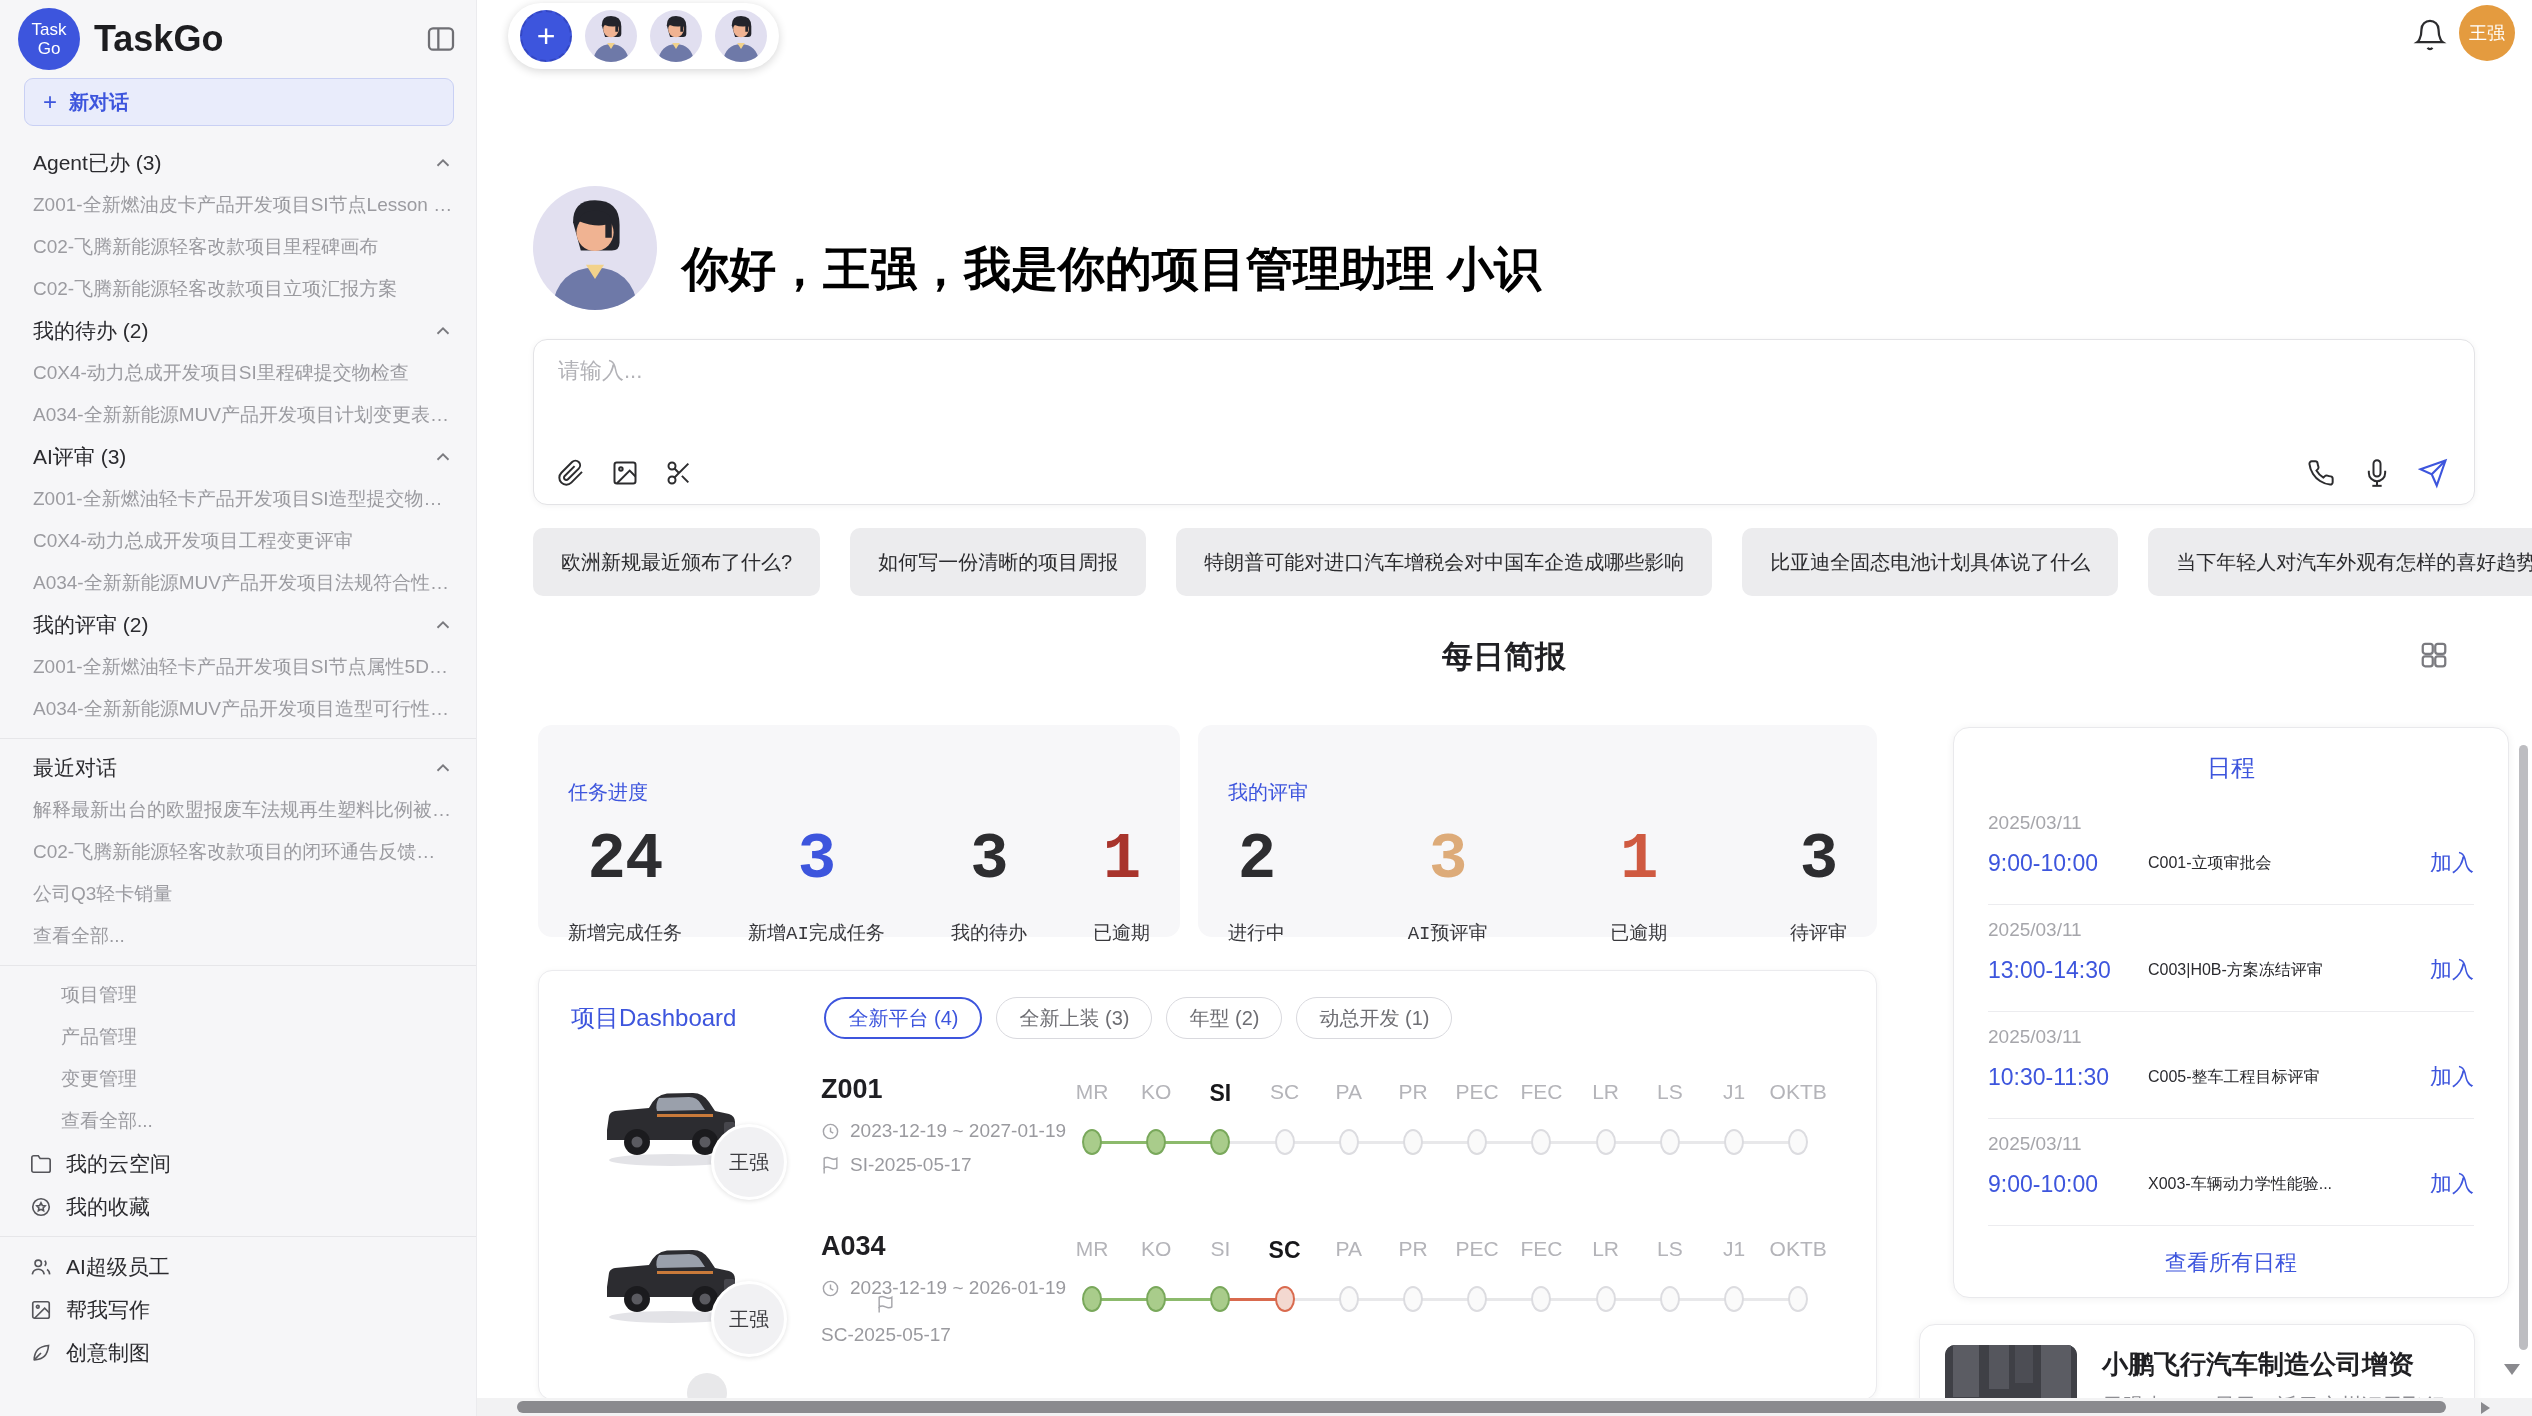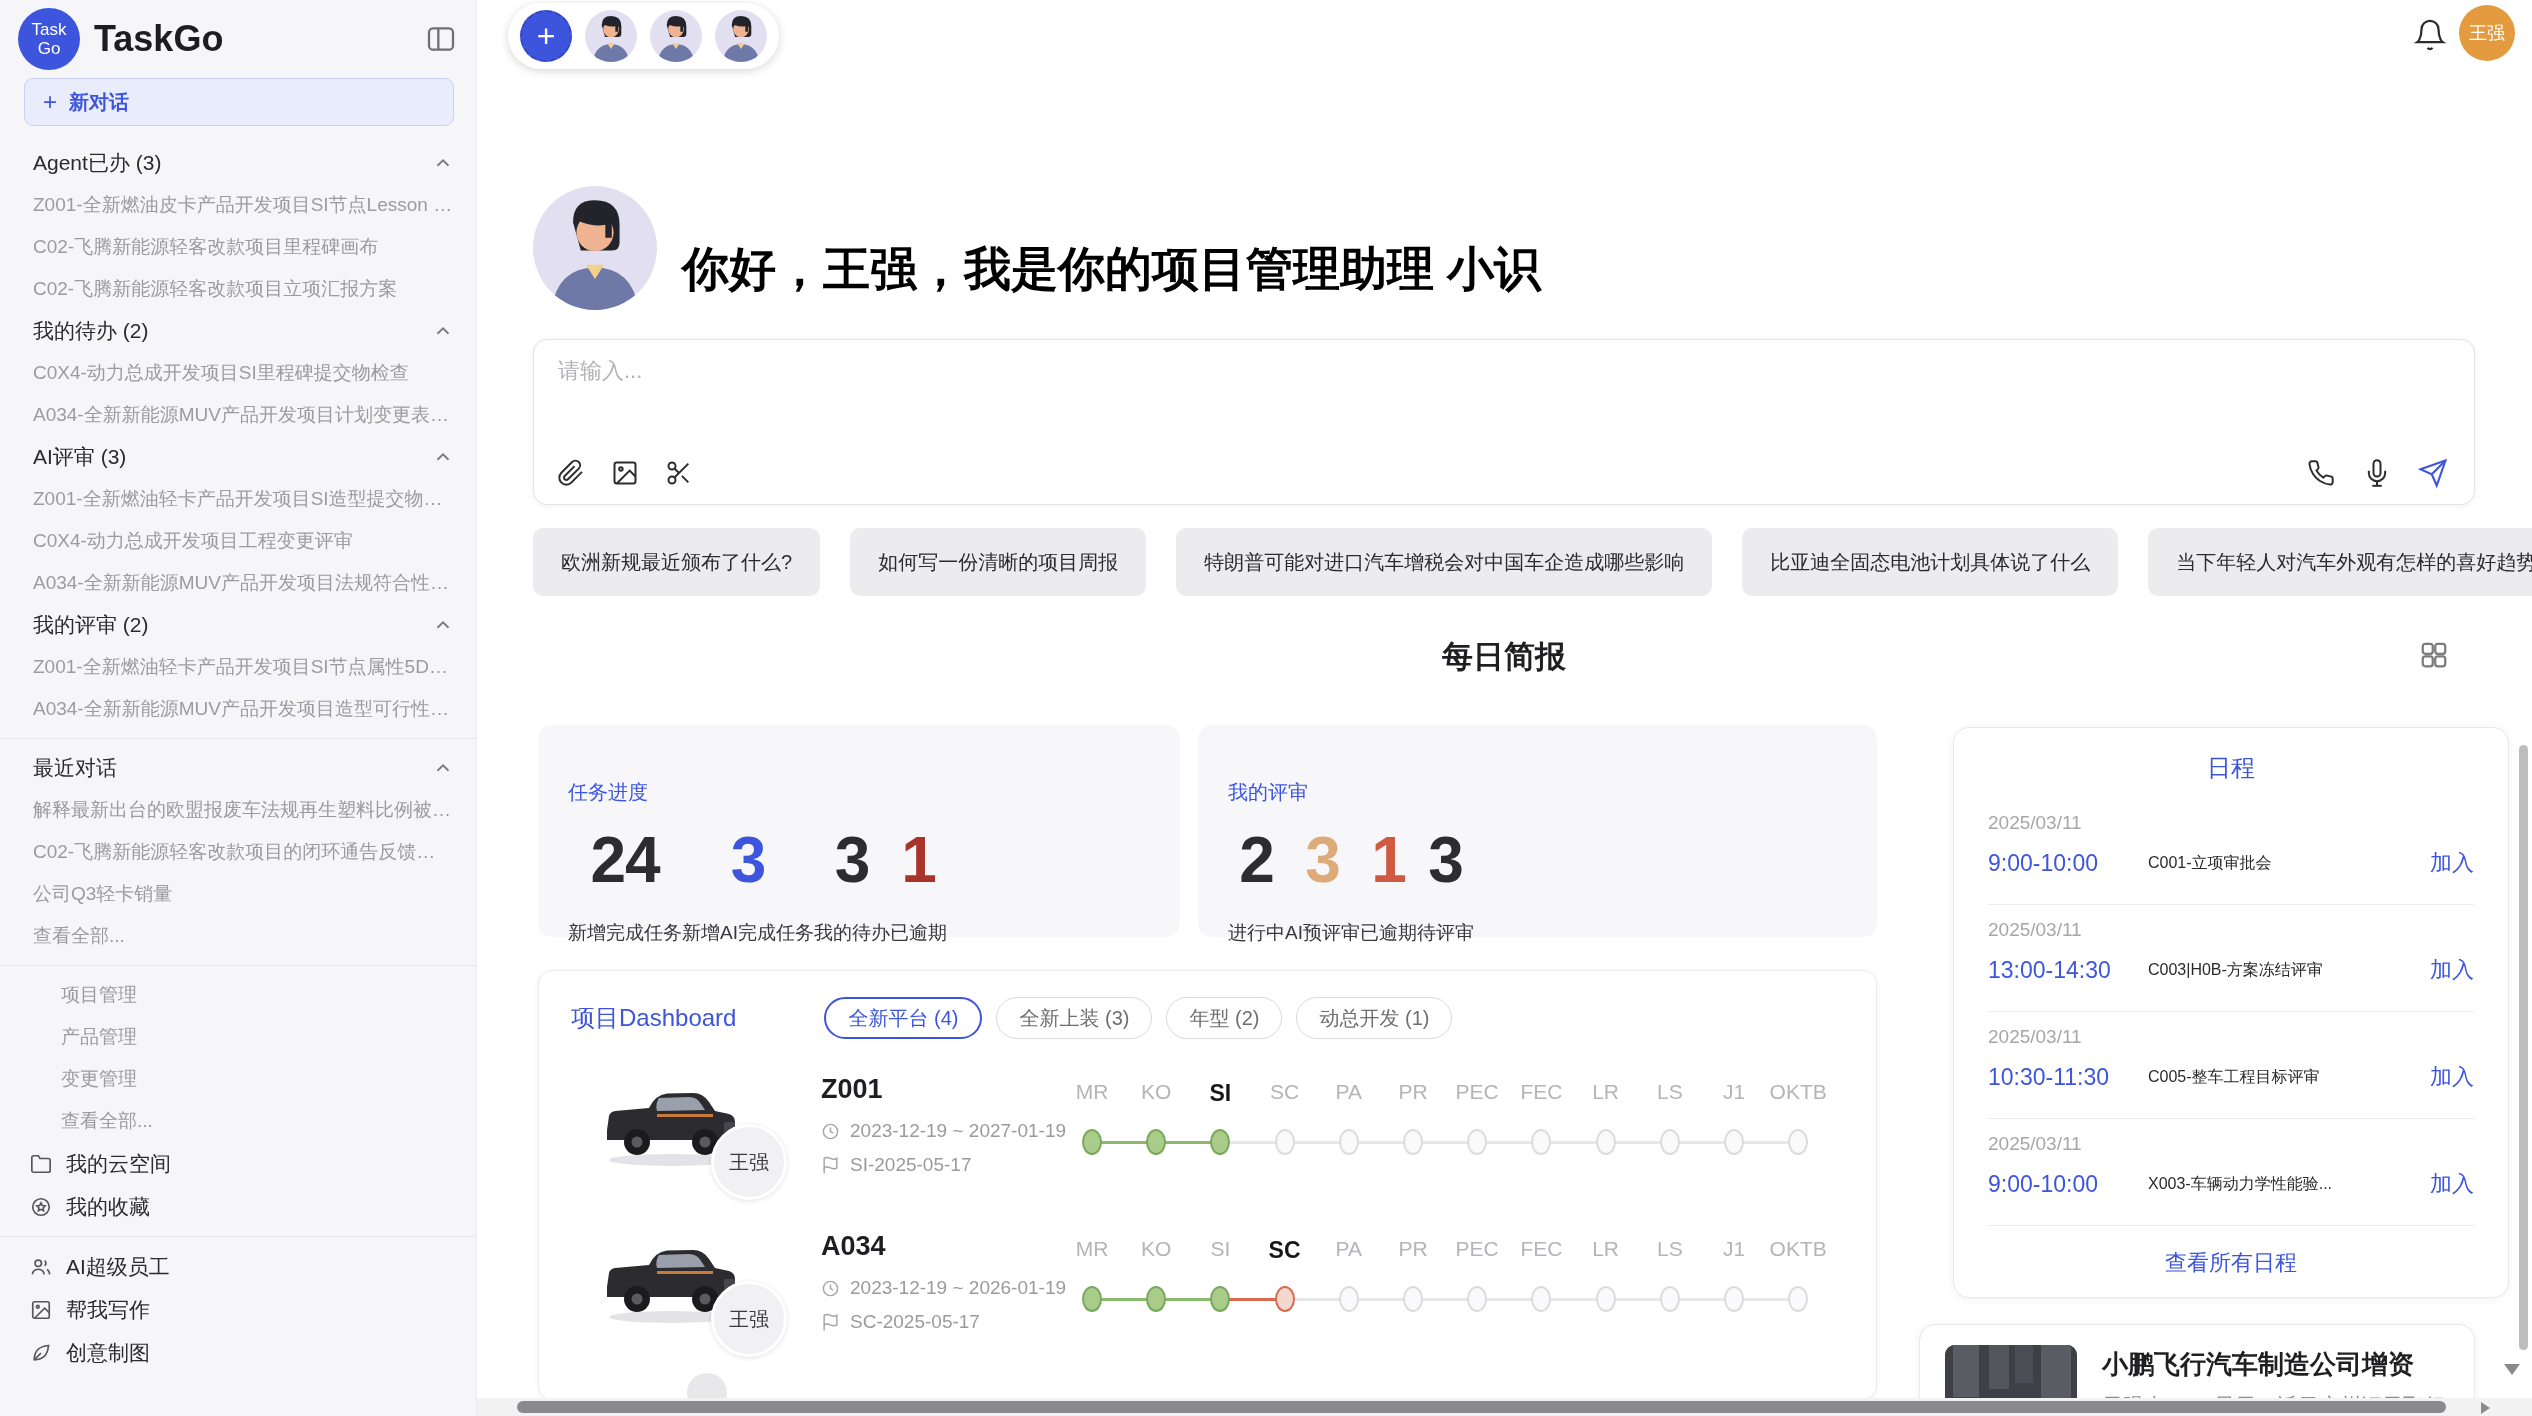--- a/index.html
+++ b/index.html
@@ -63,21 +63,21 @@
     display:flex; align-items:center; padding:0 28px; white-space:nowrap; cursor:pointer; }
 
   .brief-title { position:absolute; left:56px; top:636px; width:1942px; text-align:center;
     font-size:31px; font-weight:700; color:#1f1f23; }
   .brief-grid-icon { position:absolute; left:1942px; top:640px; width:30px; height:30px; cursor:pointer; }
 
   .stats-row { position:absolute; left:61px; top:725px; width:1339px; display:flex; gap:18px; }
   .stat-card { background:#f7f7f9; border-radius:14px; height:212px; padding:22px 30px; }
   .stat-card.c1 { width:642px; } .stat-card.c2 { width:679px; }
   .stat-card .sc-title { font-size:20px; color:#3d55dd;margin-top:32px; }
-  .stat-items { display:flex; justify-content:flex-start; margin-top:22px; }
+  .stat-items { display:flex; justify-content:space-between; margin-top:22px;font-family:Liberation Mono, monospace; }
   .stat-cell { text-align:center; }
   .stat-value { font-size:64px; font-weight:600; line-height:1; letter-spacing:-1px; }
   .stat-label { margin-top:28px; font-size:19px; color:#38383c; }
 
   .dash-card { position:absolute; left:61px; top:970px; width:1339px; height:430px;
     border:1px solid #ebebee; border-radius:14px; background:#fff; box-shadow:0 1px 6px rgba(0,0,0,.05); overflow:hidden; }
   .dash-head { display:flex; align-items:center; padding:26px 0 0 32px; }
   .dash-title { font-size:24px; color:#3d55dd; }
   .dash-pills { display:flex; gap:14px; margin-left:88px; }
   .pill { height:42px; border-radius:21px; display:flex; align-items:center; padding:0 22px;
@@ -516,21 +516,21 @@
             <div class="proj-code">A034</div>
             <div class="proj-meta" style="top: 54px; text-align: right;">
               <span class="icn">
                 <svg width="19" height="19" viewBox="0 0 24 24" fill="none" stroke="#a5a5aa" stroke-width="1.8">
                   <circle cx="12" cy="12" r="9"></circle>
                   <polyline points="12 7 12 12 15.5 14"></polyline>
                 </svg>
               </span>
               <span>2023-12-19 ~ 2026-01-19</span>
             </div>
-            <div class="proj-meta" style="top: 88px;">
+            <div class="proj-meta" style="top: 72px; flex-direction: column;">
               <span class="icn">
                 <svg width="19" height="19" viewBox="0 0 24 24" fill="none" stroke="#a5a5aa" stroke-width="1.8">
                   <path d="M4 15s1-1 4-1 5 2 8 2 4-1 4-1V3s-1 1-4 1-5-2-8-2-4 1-4 1z"></path>
                   <line x1="4" y1="22" x2="4" y2="15"></line>
                 </svg>
               </span>
               <span>SC-2025-05-17</span>
             </div>
             <div class="proj-track">
               <div class="ms-line" style="left: 17px; width: 706.2px; top: 74.5px;"></div>

